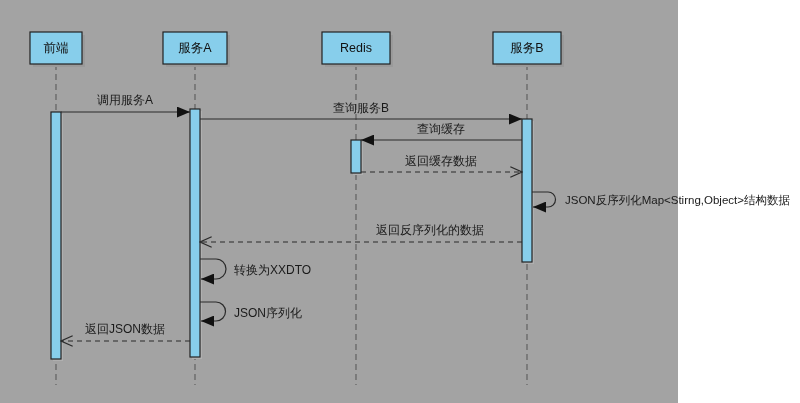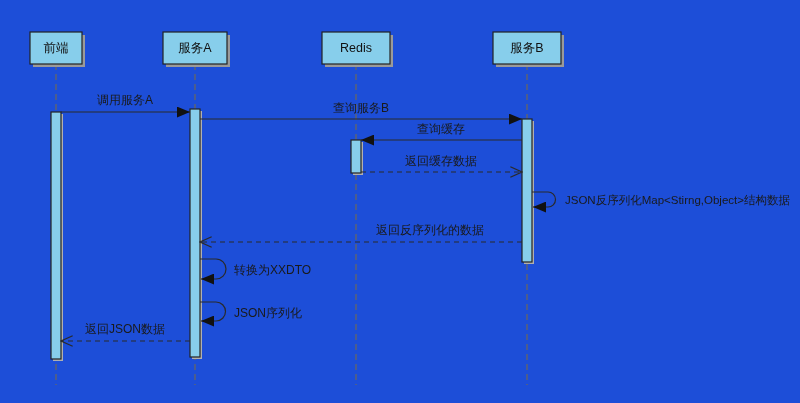--- a/index.html
+++ b/index.html
@@ -2,23 +2,23 @@
 <html><head>
 <meta charset="utf-8">
 <style>
   html, body {
     margin: 0;
     padding: 0;
     background: #ffffff;
   }
   .canvas {
     position: relative;
-    width: 800px;
+    width: 678px;
     height: 403px;
-    background: #1d4ed8;
+    background: #a3a3a3;
     font-family: "Liberation Sans", "DejaVu Sans", sans-serif;
   }
   svg { display: block; }
   text {
     font-family: "Liberation Sans", "DejaVu Sans", sans-serif;
     font-size: 12px;
     fill: #1a1a1a;
   }
   text.participant-label {
     font-size: 12.5px;

